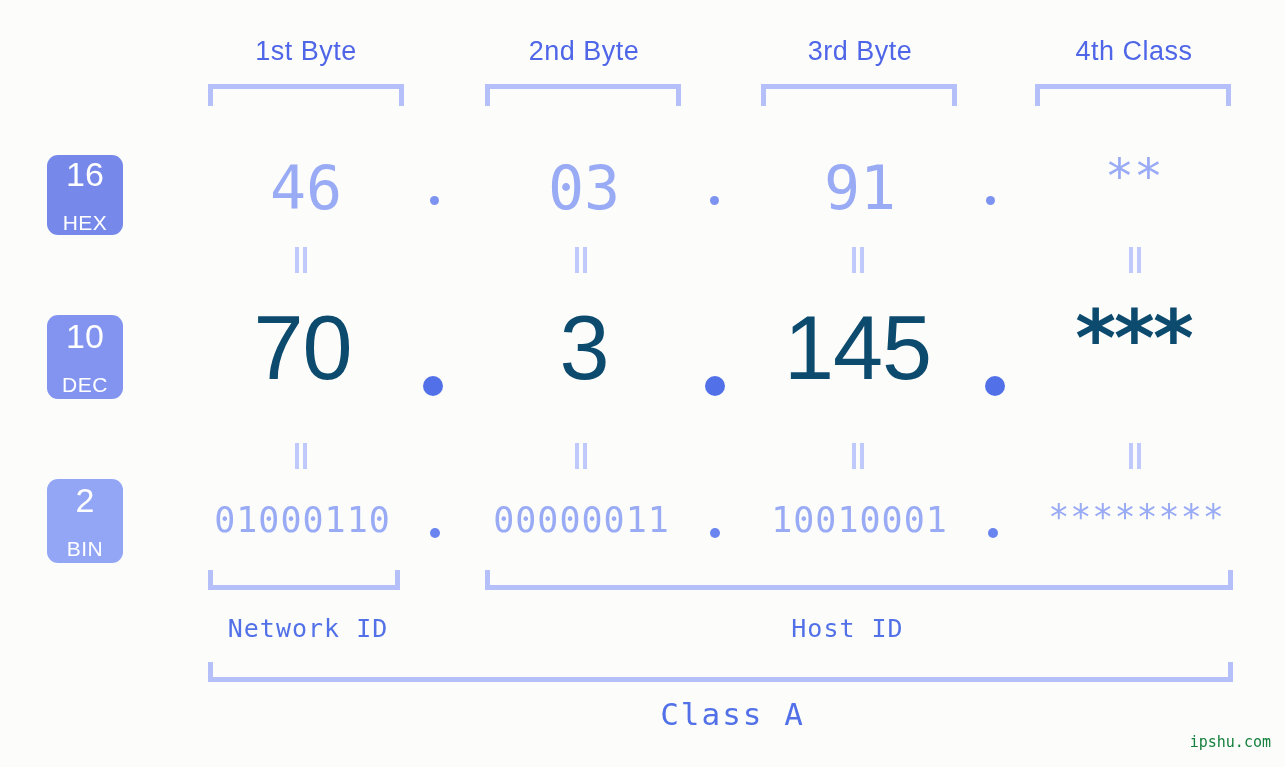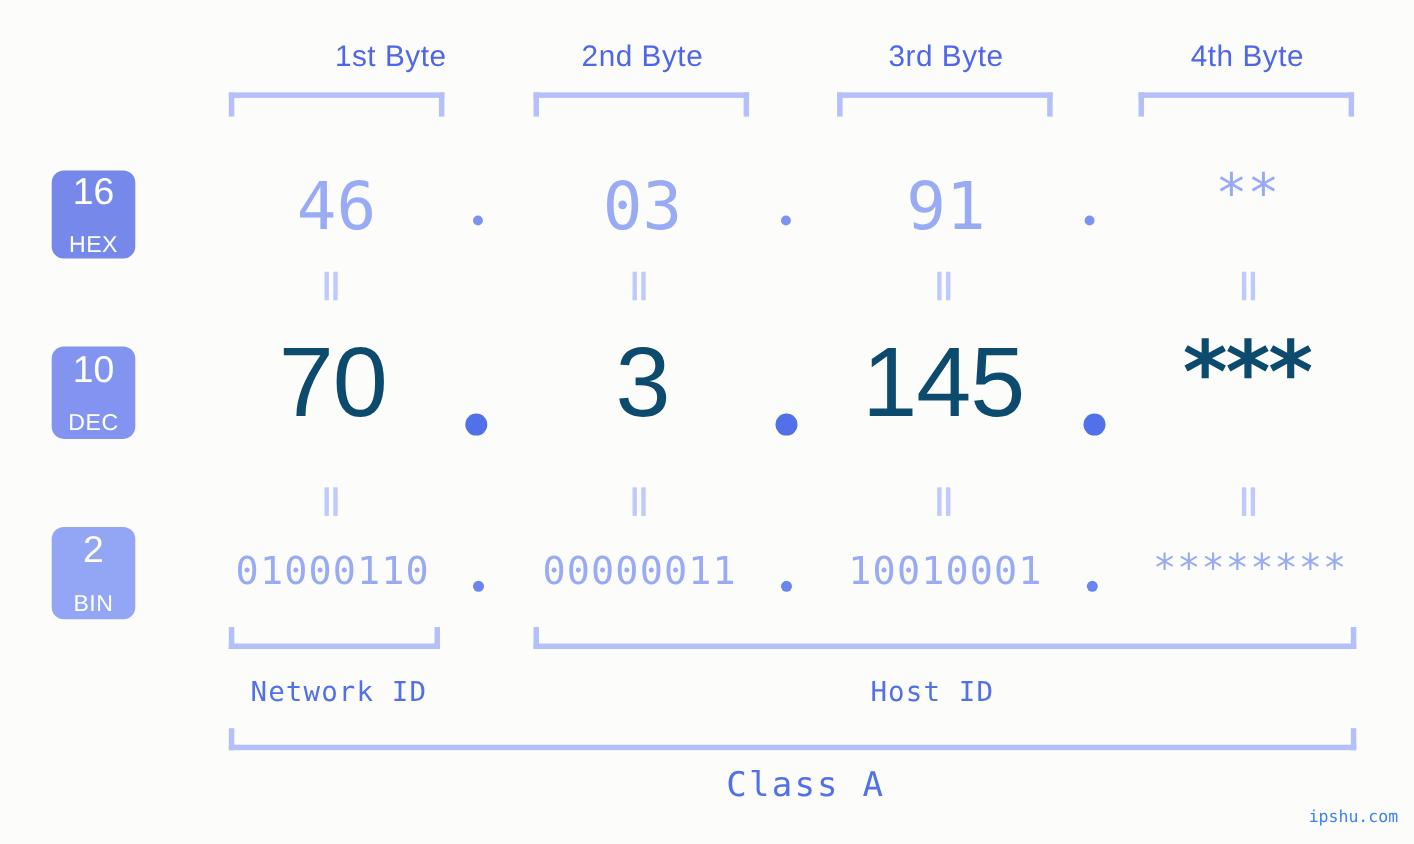--- a/index.html
+++ b/index.html
@@ -151,34 +151,34 @@
     letter-spacing: 2px;
   }
 
   
   .watermark {
     position: absolute;
     right: 14px;
     bottom: 16px;
     font-family: "DejaVu Sans Mono", monospace;
     font-size: 15px;
-    color: #3b82f6;
+    color: #15803d;
     letter-spacing: 0px;
     margin-left: 39px;
   }
 </style>
 </head>
 <body>
 
 <div class="stage">
 
-  <div class="byte-label" style="left:206px; top:36px; width:200px;text-align:right;">1st Byte</div>
+  <div class="byte-label" style="left:206px; top:36px; width:200px;">1st Byte</div>
   <div class="byte-label" style="left:484px; top:36px; width:200px;">2nd Byte</div>
   <div class="byte-label" style="left:760px; top:36px; width:200px;">3rd Byte</div>
-  <div class="byte-label" style="left:1034px; top:36px; width:200px;">4th Byte</div>
+  <div class="byte-label" style="left:1034px; top:36px; width:200px;">4th Class</div>
 
   <div class="bracket-top" style="left:208px; top:84px; width:196px;"></div>
   <div class="bracket-top" style="left:485px; top:84px; width:196px;"></div>
   <div class="bracket-top" style="left:761px; top:84px; width:196px;"></div>
   <div class="bracket-top" style="left:1035px; top:84px; width:196px;"></div>
 
   <div class="badge" style="left:47px; top:155px; height:80px; background:#7689ea;">
     <span class="num">16</span>
     <span class="nm">HEX</span>
   </div>

